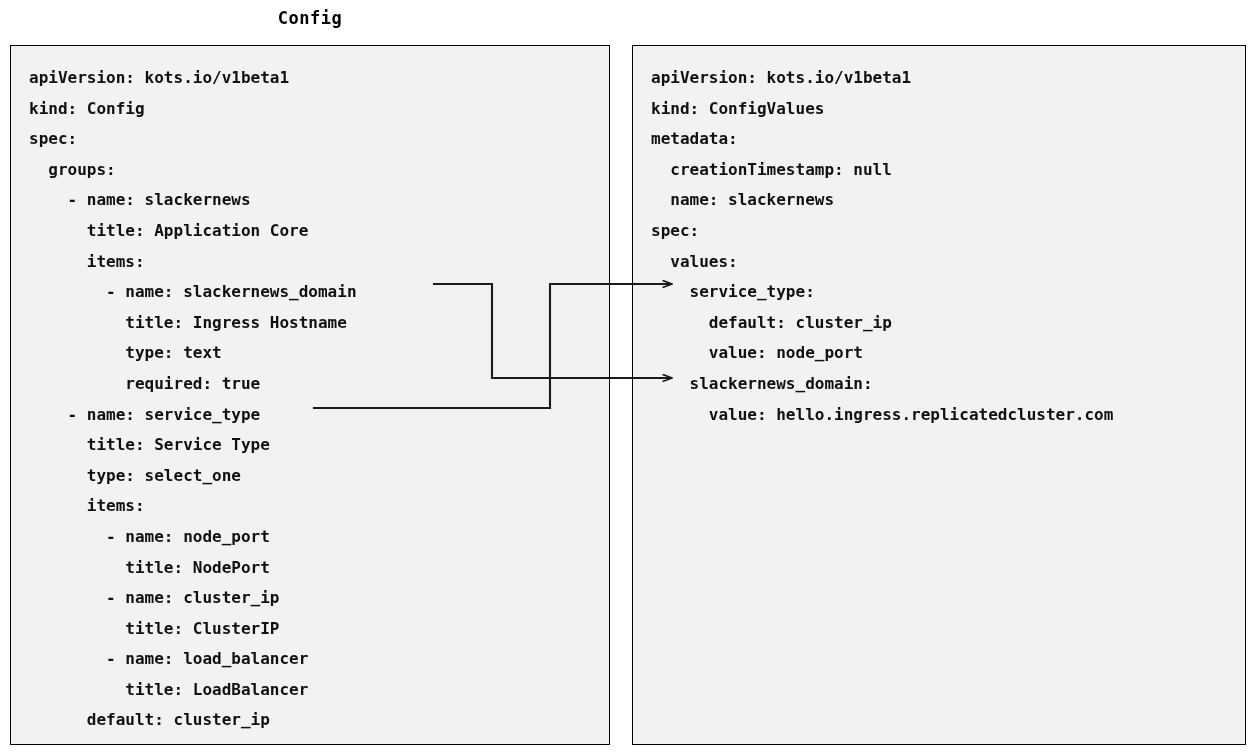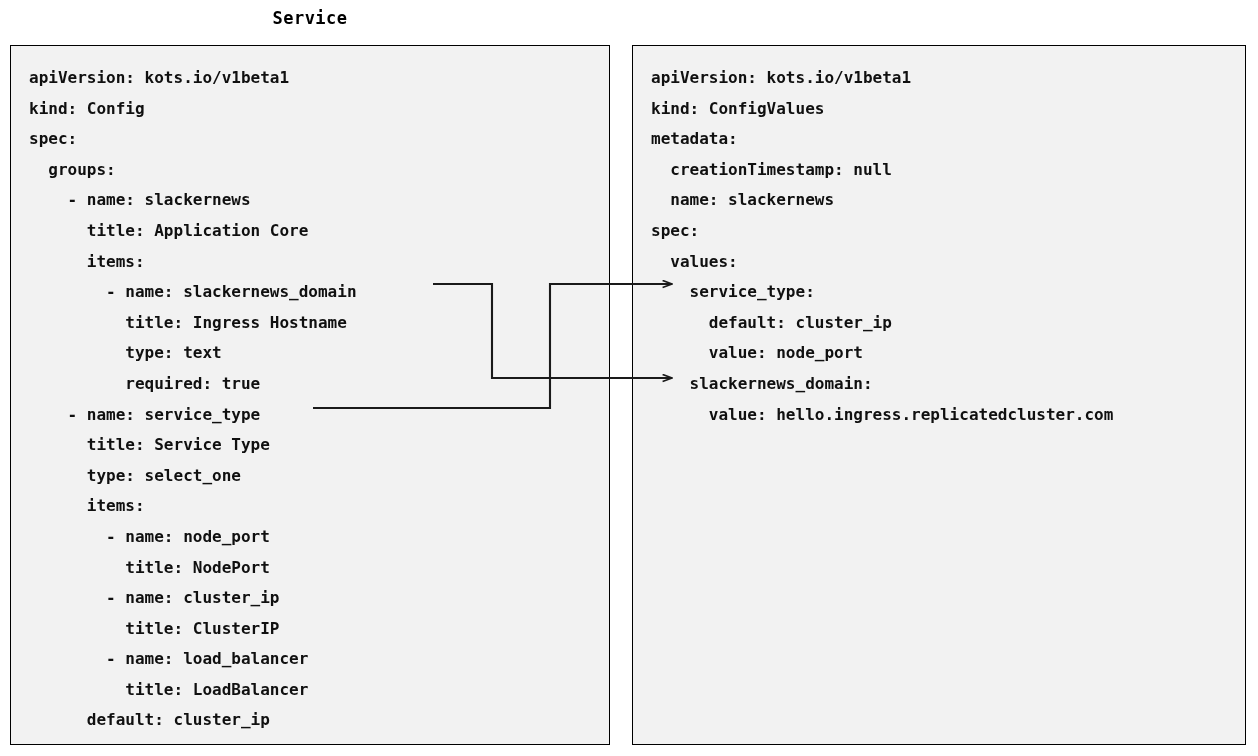--- a/index.html
+++ b/index.html
@@ -79,21 +79,21 @@
     width: 1258px;
     height: 756px;
     pointer-events: none;
   }
 </style>
 </head>
 <body>
 
 <div class="stage">
 
-  <div class="panel-title" id="title-config">Service</div>
+  <div class="panel-title" id="title-config">Config</div>
 
 
   <div class="code-panel" id="panel-config">
     <pre class="code-block">apiVersion: kots.io/v1beta1
 kind: Config
 spec:
   groups:
     - name: slackernews
       title: Application Core
       items:

